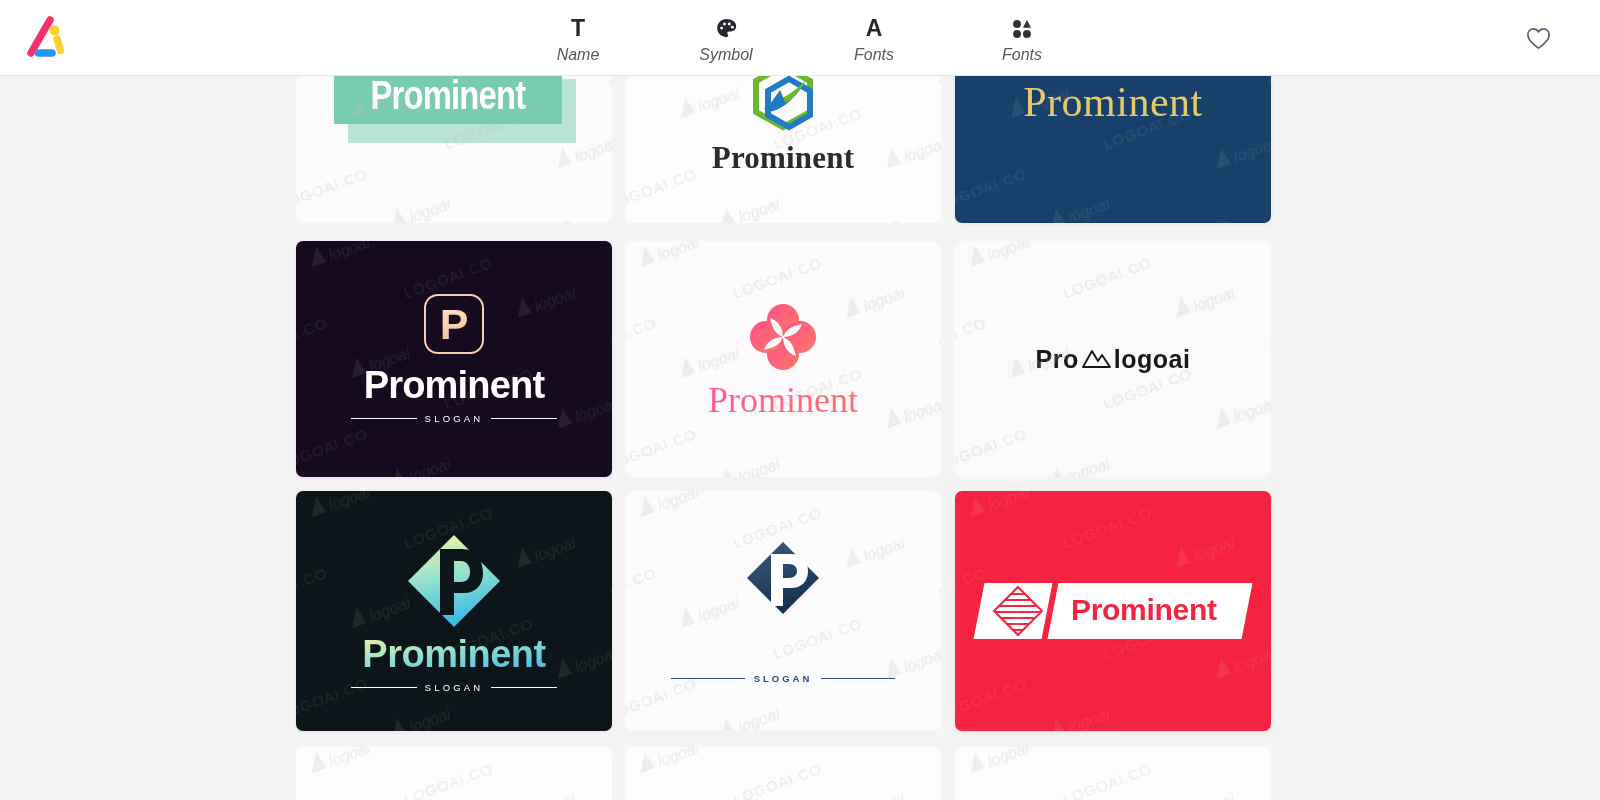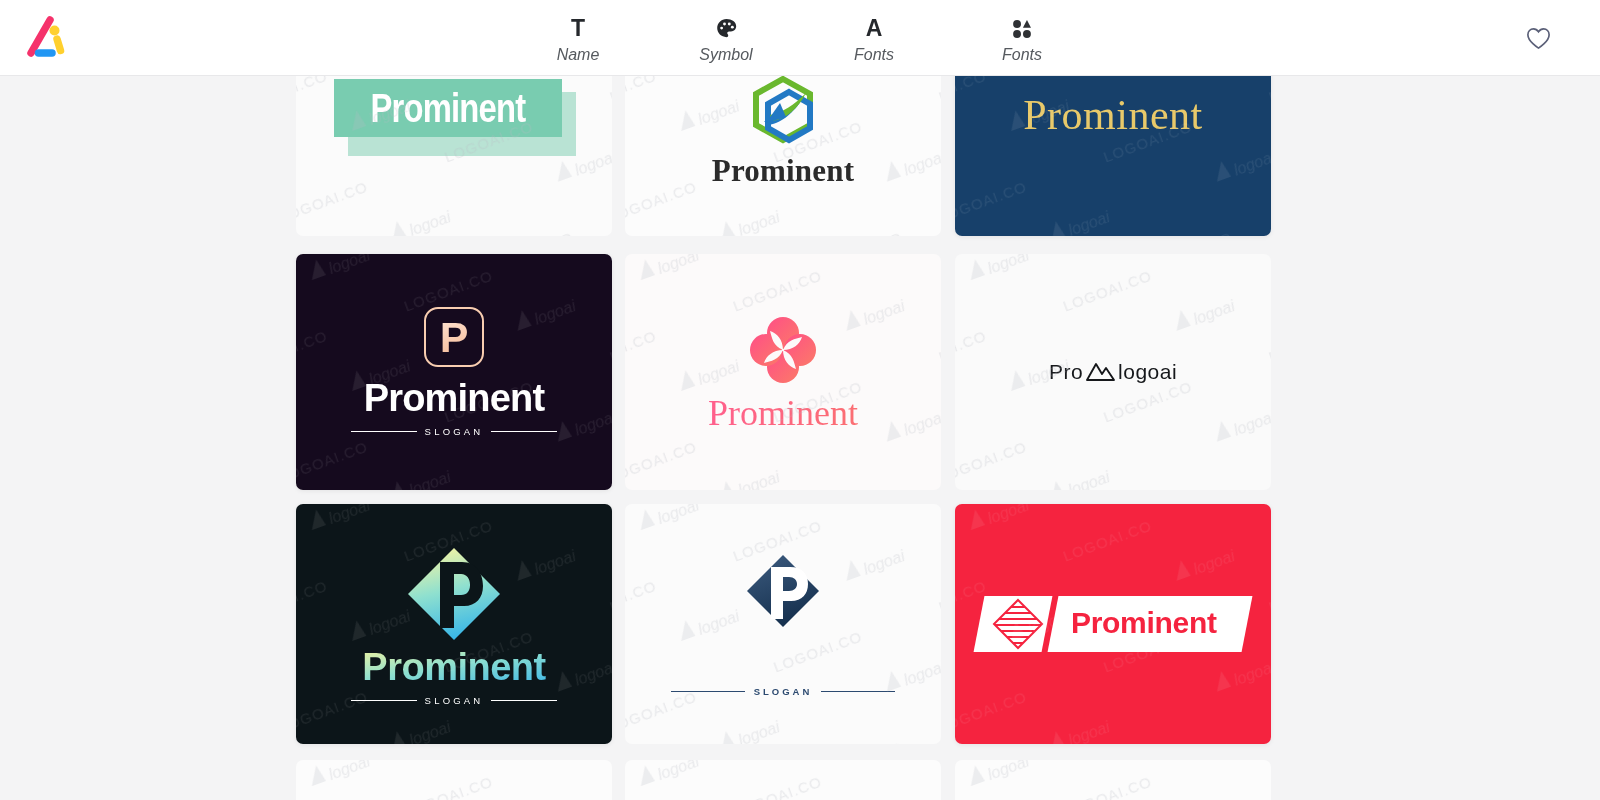--- a/index.html
+++ b/index.html
@@ -40,21 +40,21 @@
   }
   .navlabel { font-size: 16px; color: #55595e; line-height: 1; font-style: italic; }
   .fav {
     position: absolute; right: 48px; top: 24px;
     width: 28px; height: 28px; cursor: pointer;
     display: flex; align-items: center; justify-content: center;
   }
 
   
   .grid {
-    position: absolute; top: 76px; left: 0;
+    position: absolute; top: 63px; left: 0;
     width: 1264px; height: 724px;
   }
   .card {
     position: absolute;
     border-radius: 7px;
     overflow: hidden;
     background: #fbfbfb;
     cursor: pointer;
   }
   .card.shadowed { box-shadow: 0 1px 5px rgba(0,0,0,0.07); }
@@ -125,21 +125,21 @@
   .l5-text {
     font-family: "Liberation Serif", serif;
     font-size: 36px; line-height: 1; margin-top: 8px;
     background: linear-gradient(100deg,#ff5f8d 0%,#fb6f72 100%);
     -webkit-background-clip: text; background-clip: text; color: transparent;
   }
 
   
   .l6-text {
     display: flex; align-items: center; gap: 1px;
-    font-weight: 400; font-size: 21px; color: #16181b; letter-spacing: .5px;
+    font-weight: 700; font-size: 25px; color: #16181b; letter-spacing: .5px;
   }
 
   
   .l7-text {
     font-weight: 700; font-size: 38px; letter-spacing: -.5px; line-height: 1; margin-top: 2px;
     background: linear-gradient(170deg,#f0f2a0 0%,#8fe0cf 45%,#3eb7e8 100%);
     -webkit-background-clip: text; background-clip: text; color: transparent;
   }
 
   

